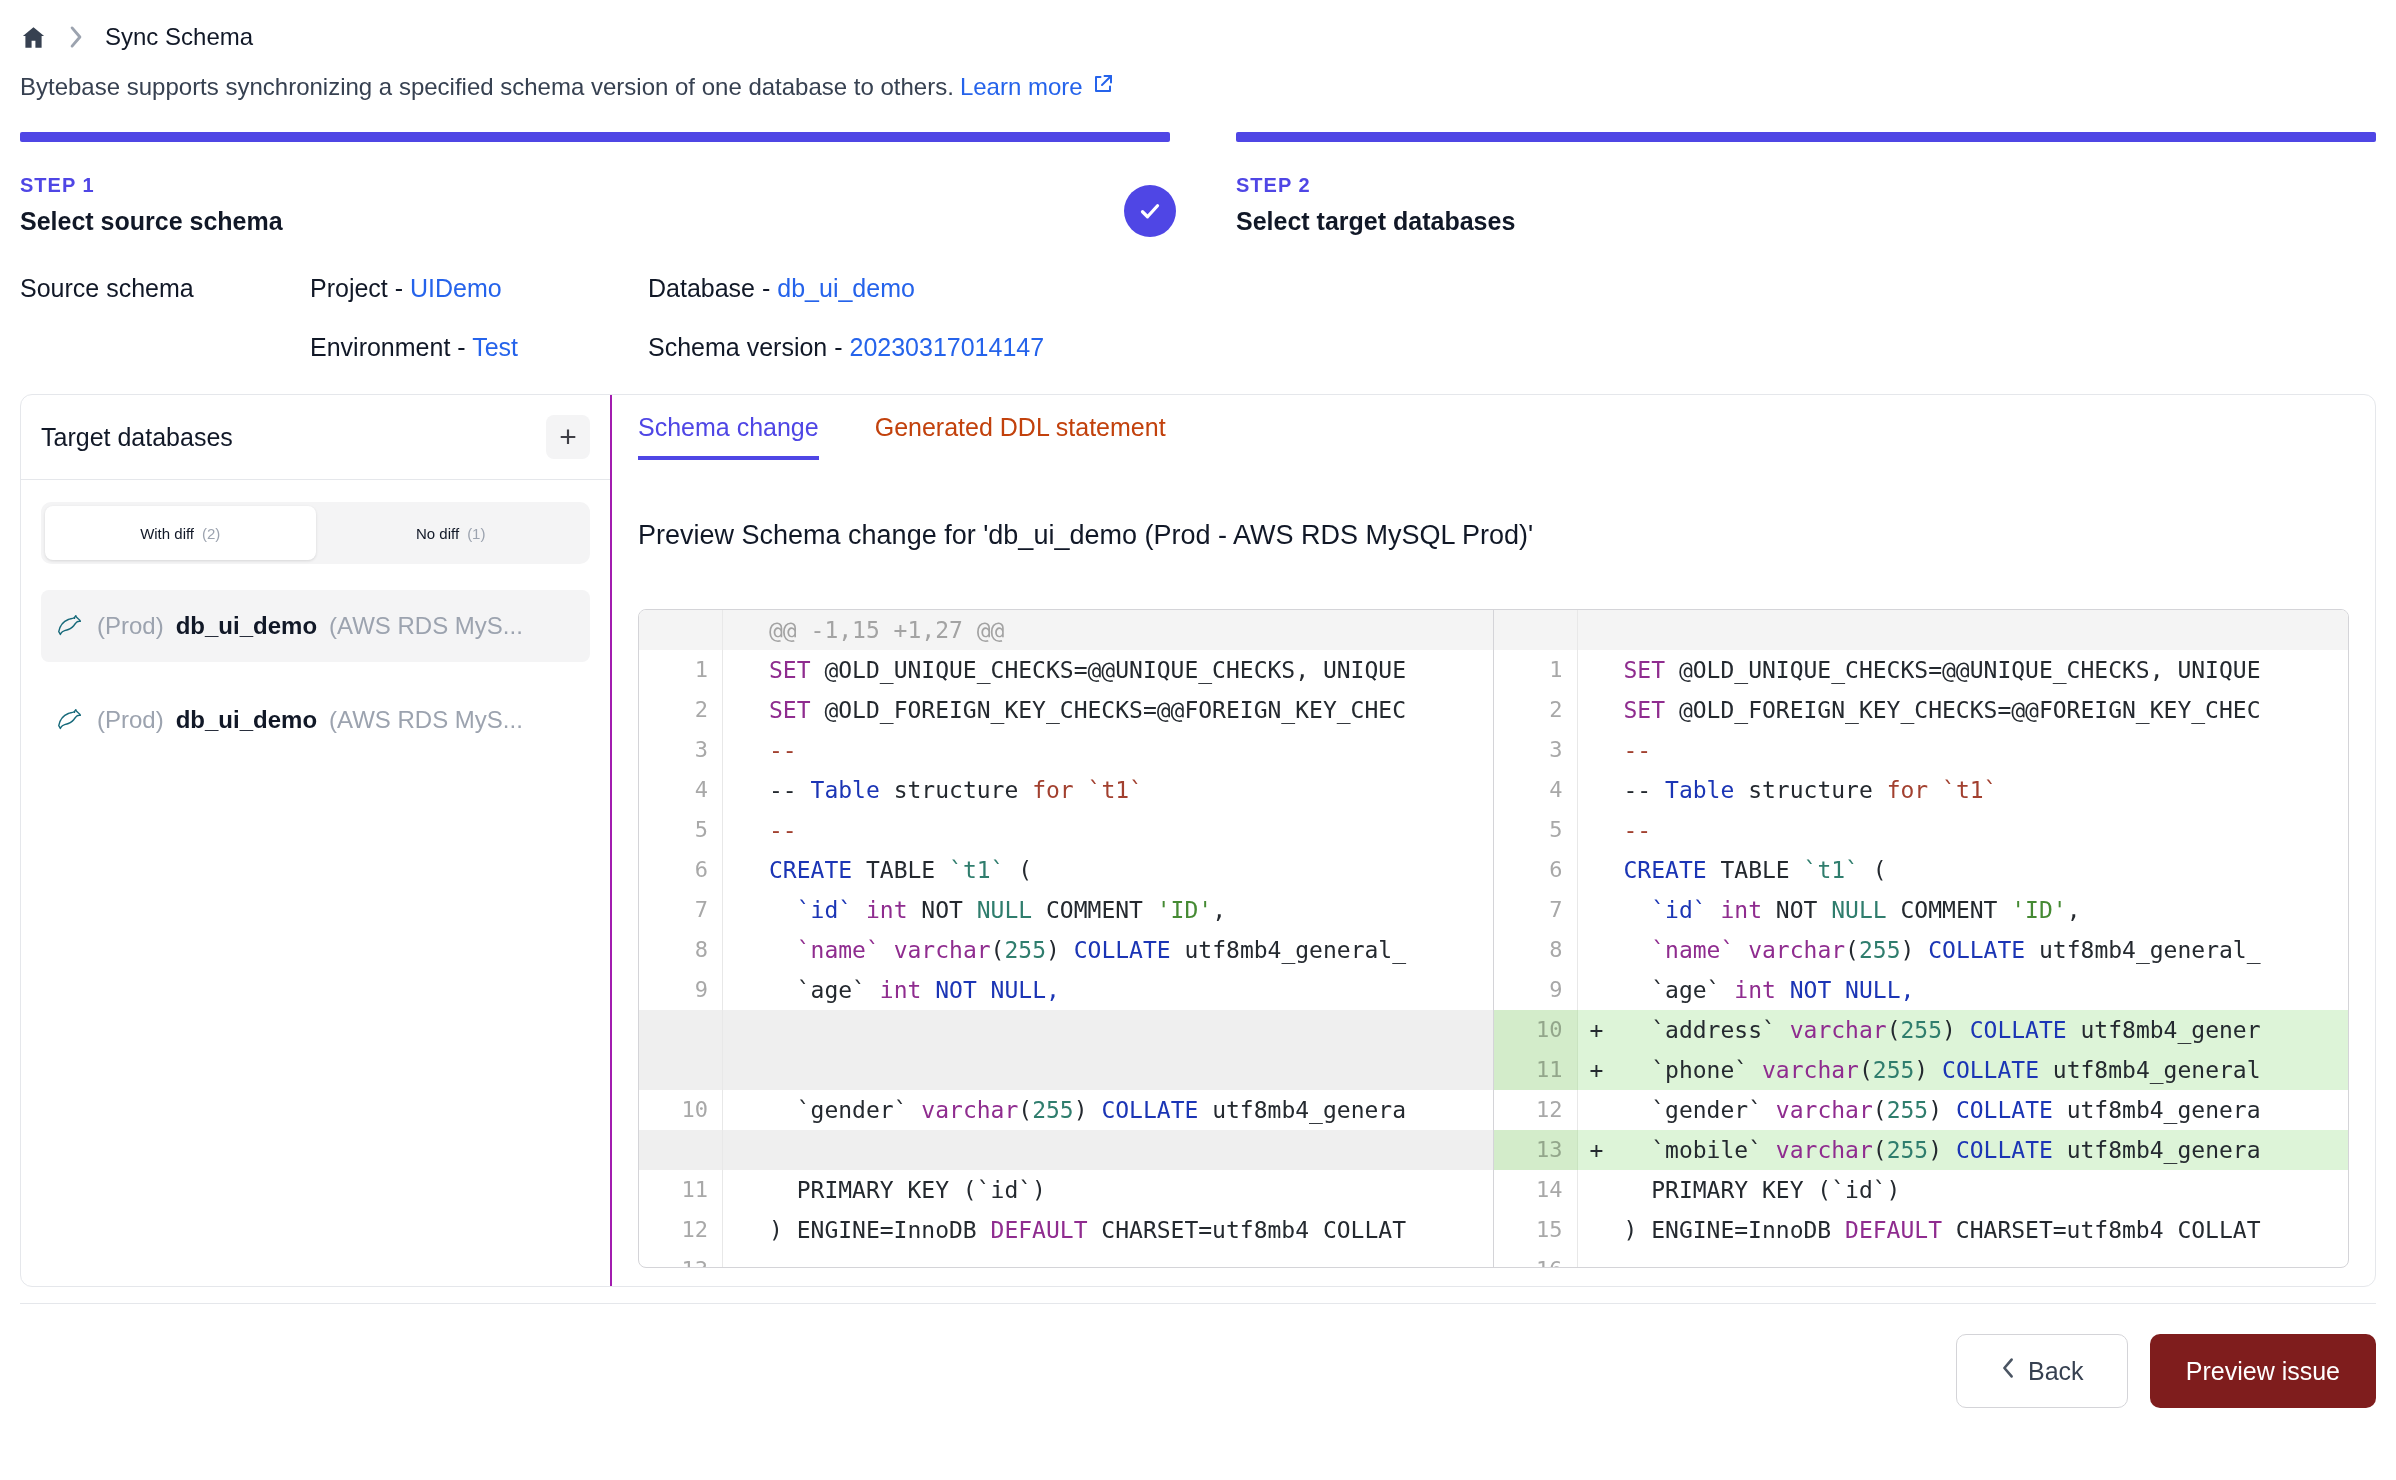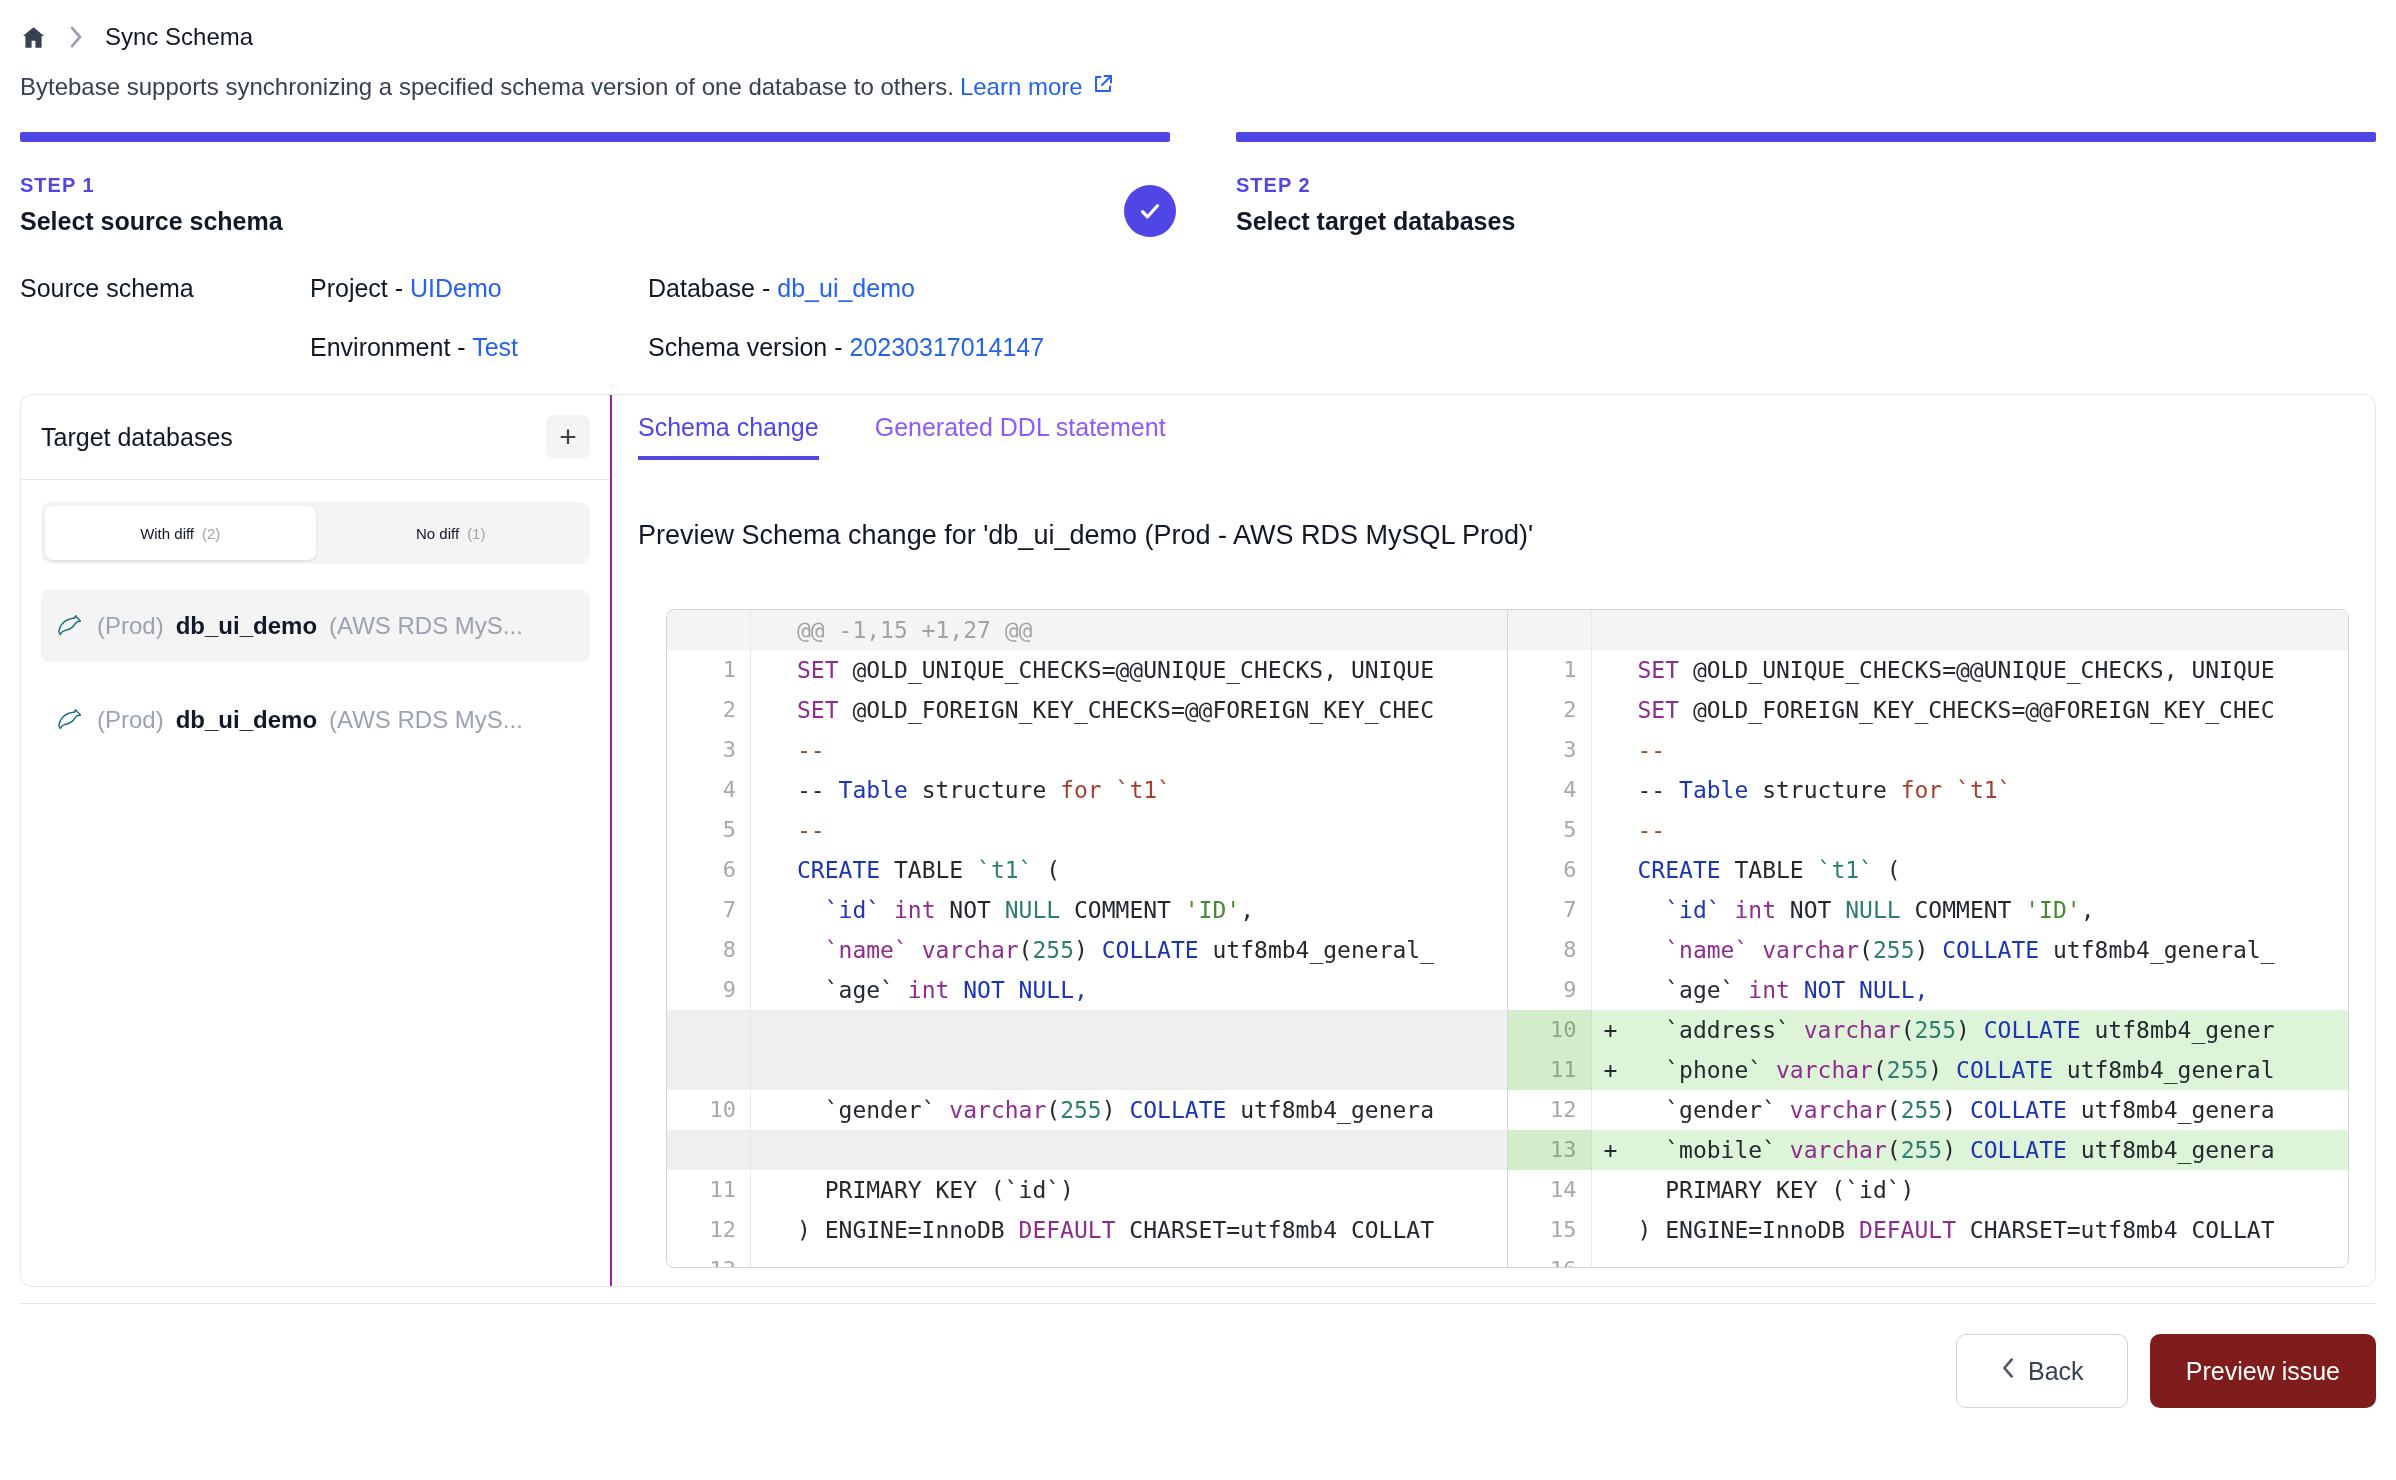--- a/index.html
+++ b/index.html
@@ -43,26 +43,26 @@
   .seg-count { color:#9ca3af; margin-left:8px; }
   .db-list { margin-top:26px; }
   .db-item { height:72px; border-radius:8px; display:flex; align-items:center; gap:12px; padding:0 14px; font-size:24px; margin-bottom:22px; white-space:nowrap; overflow:hidden; cursor:pointer; }
   .db-item.selected { background:#f4f4f5; }
   .db-env { color:#9ca3af; }
   .db-name { color:#111827; font-weight:600; }
   .db-inst { color:#9ca3af; }
 
   .right-col { flex:1; padding:18px 26px; display:flex; flex-direction:column; overflow:hidden;gap:32px; }
   .tabs { display:flex; gap:56px; }
-  .tab { font-size:25px; padding-bottom:14px; color:#8b5cf6; cursor:pointer; border-bottom:4px solid transparent; }
+  .tab { font-size:25px; padding-bottom:14px; color:#c2410c; cursor:pointer; border-bottom:4px solid transparent; }
   .tab.active { color:#4f46e5; border-bottom-color:#4f46e5; }
   .preview-heading { margin-top:28px; font-size:27px; color:#111827; }
 
   
-  .diffbox { margin-top:26px; border:1px solid #d4d4d8; border-radius:8px; overflow:hidden; display:grid; grid-template-columns:1fr 1fr;margin-left:28px; }
+  .diffbox { margin-top:26px; border:1px solid #d4d4d8; border-radius:8px; overflow:hidden; display:grid; grid-template-columns:1fr 1fr; }
   .pane.left { border-right:1px solid #d4d4d8; }
   .drow { display:flex; height:40px; line-height:40px; font-family:"DejaVu Sans Mono", monospace; font-size:23px; }
   .gut { width:84px; flex:none; text-align:right; padding-right:14px; color:#a8a8a8; font-size:22px; border-right:1px solid #e8e8e8; }
   .mark { width:42px; flex:none; padding-left:12px; color:#24292f; }
   .dcode { flex:1; white-space:pre; overflow:hidden; padding-left:4px; }
   .drow.hunk { background:#f4f4f4; }
   .drow.hunk .dcode { color:#a3a3a3; }
   .drow.filler { background:#efefef; }
   .drow.add { background:#ddf4d8; }
   .drow.add .gut { background:#d3ecca; color:#93a68b; border-right-color:#c9e3c0; }

